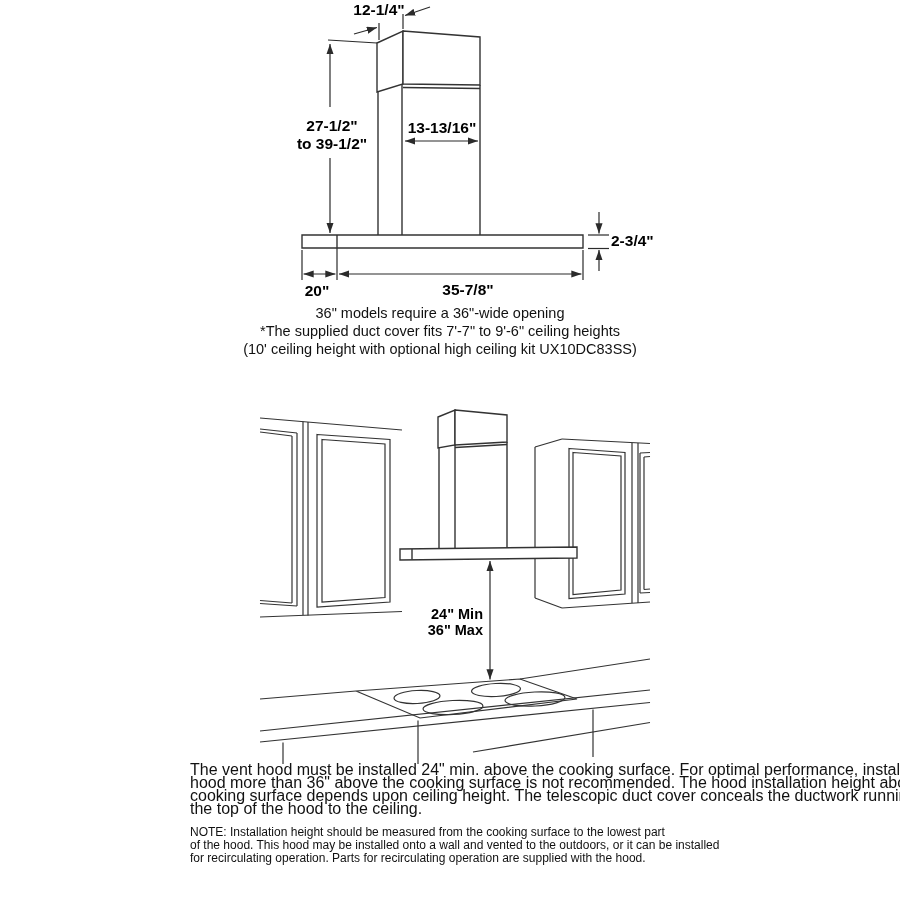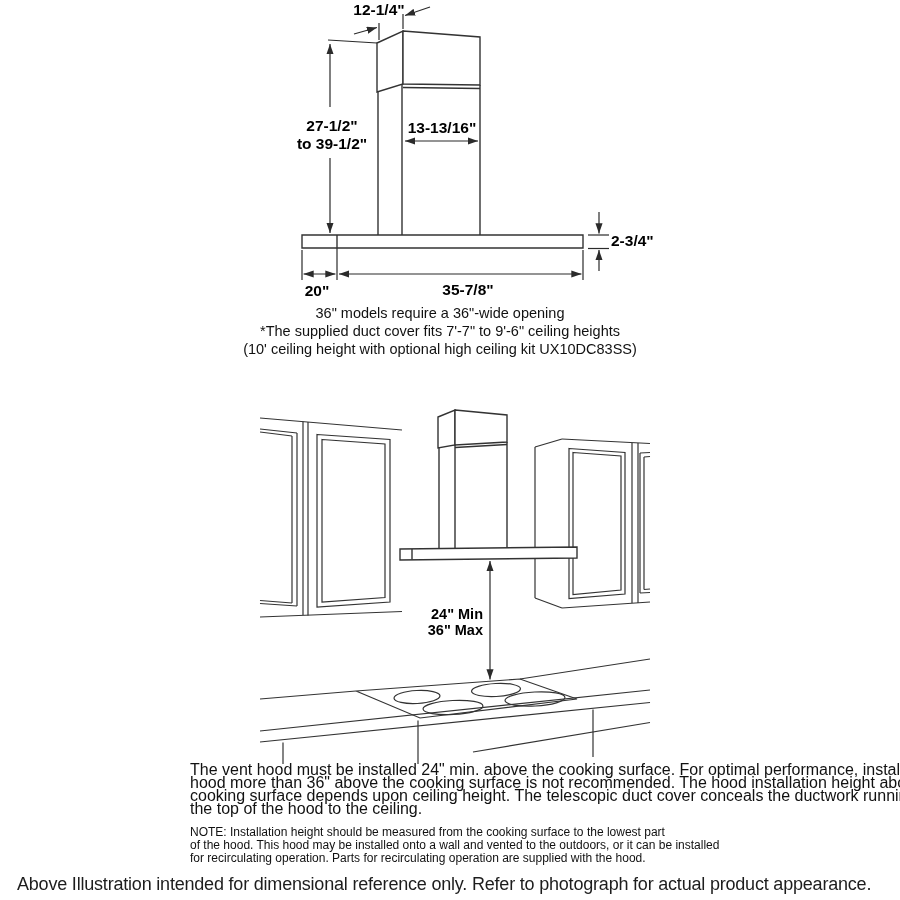--- a/index.html
+++ b/index.html
@@ -173,15 +173,14 @@
 
 <div id="para-install" class="textblock">The vent hood must be installed 24" min. above the cooking surface. For optimal performance, installing the
 hood more than 36" above the cooking surface is not recommended. The hood installation height above the
 cooking surface depends upon ceiling height. The telescopic duct cover conceals the ductwork running from
 the top of the hood to the ceiling.</div>
 
 <div id="para-note" class="textblock">NOTE: Installation height should be measured from the cooking surface to the lowest part
 of the hood. This hood may be installed onto a wall and vented to the outdoors, or it can be installed
 for recirculating operation. Parts for recirculating operation are supplied with the hood.</div>
 
-<div id="footer" class="textblock">Above Illustration intended for dimensional reference only. Refer to photograph for actual product appearance.</div>
 
 </div>
 
 </body></html>

